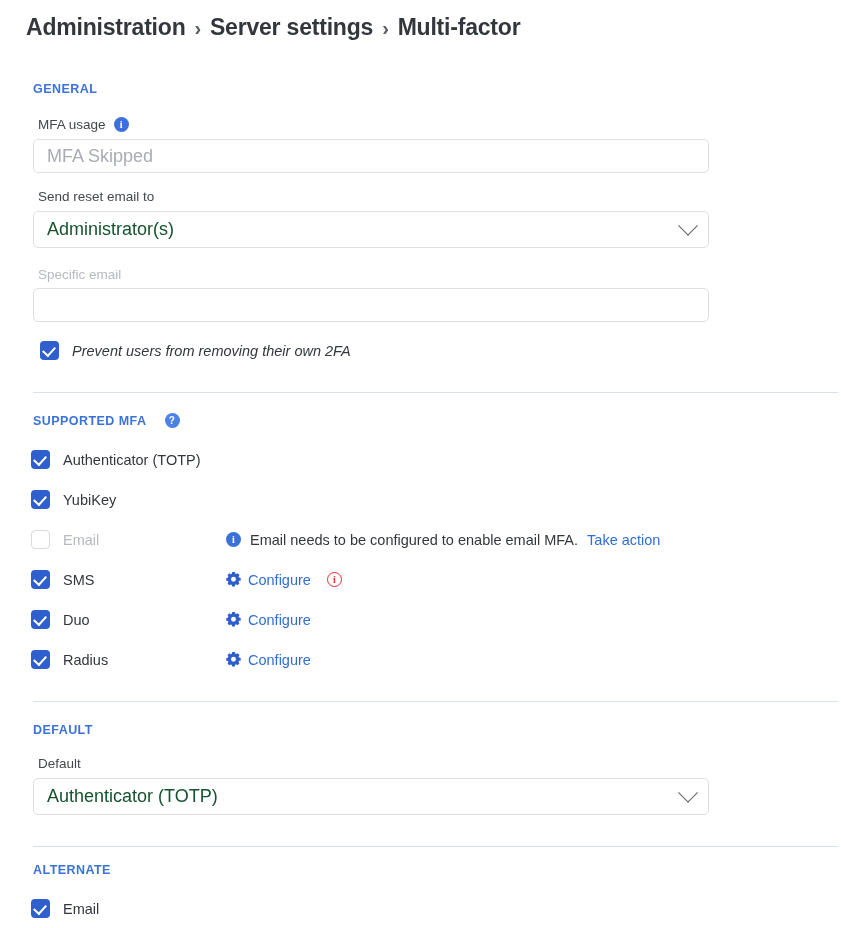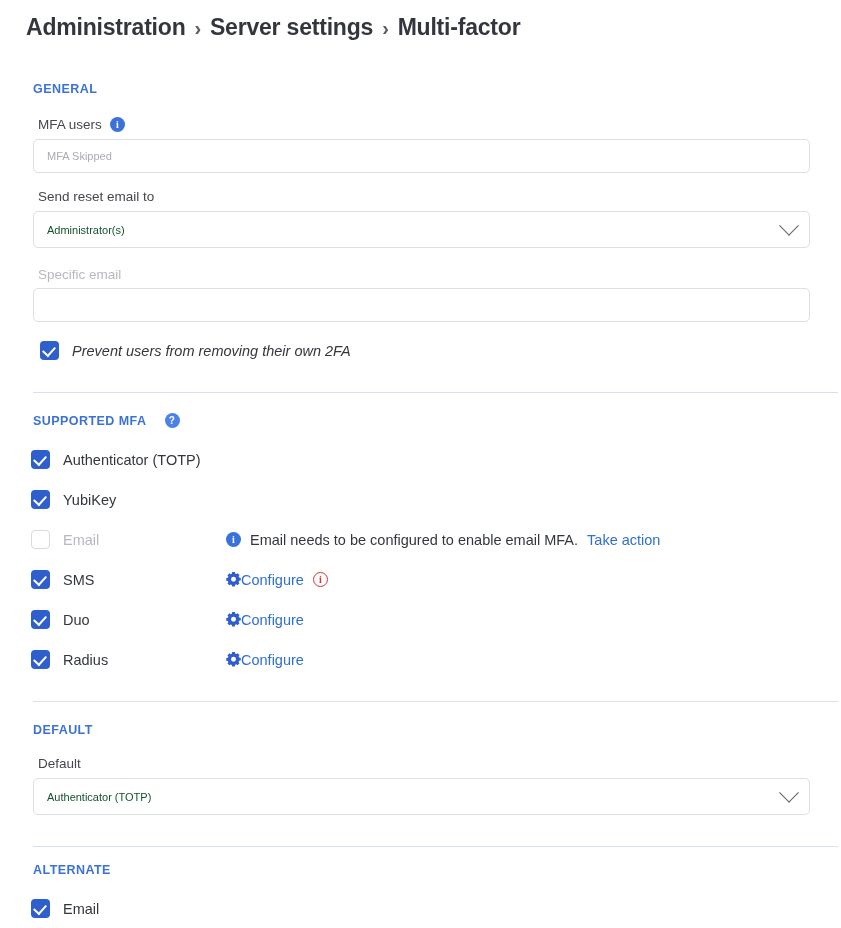--- a/index.html
+++ b/index.html
@@ -65,29 +65,29 @@
     margin-left: 12px;
     display: flex;
     align-items: center;
     gap: 8px;
   }
   .field-label.disabled { color: #b6b9bf; }
 
   .input-box {
     box-sizing: border-box;
     height: 34px;
-    width: 777px;
+    width: 676px;
     margin-left: 7px;
     border: 1px solid #dcdfe4;
     border-radius: 5px;
     background: #ffffff;
     display: flex;
     align-items: center;
     padding: 0 13px;
-    font-size: 11px;
+    font-size: 18px;
   }
   .input-box .placeholder { color: #a9acb3; }
   .input-box .value { color: #14532d; }
   .select-box {
     justify-content: space-between;
   }
 
   
   .chevron {
     width: 13px;
@@ -190,20 +190,21 @@
   .link {
     color: #2f6fd0;
     font-size: 14.5px;
     text-decoration: none;
     cursor: pointer;
   }
 
   .configure {
     display: inline-flex;
     align-items: center;
+    gap: 7px;
   }
 
   .msg {
     display: flex;
     align-items: center;
     gap: 9px;
     font-size: 14.5px;
     color: #33373d;
   }
 </style>
@@ -219,21 +220,21 @@
     <span class="bc-sep">›</span>
     <span>Multi-factor</span>
   </div>
 
   <div class="section-head" style="margin-top:22px;align-items:center;">
     <span>GENERAL</span>
 
   </div>
 
   <div class="field-label" style="margin-top:21px;">
-    <span>MFA users</span>
+    <span>MFA usage</span>
     <span class="icon-info">i</span>
   </div>
 
   <div class="input-box" style="margin-top:7px;">
     <span class="placeholder">MFA Skipped</span>
   </div>
 
   <div class="field-label" style="margin-top:16px;">Send reset email to</div>
 
   <div class="input-box select-box" style="margin-top:7px;height:37px;">

